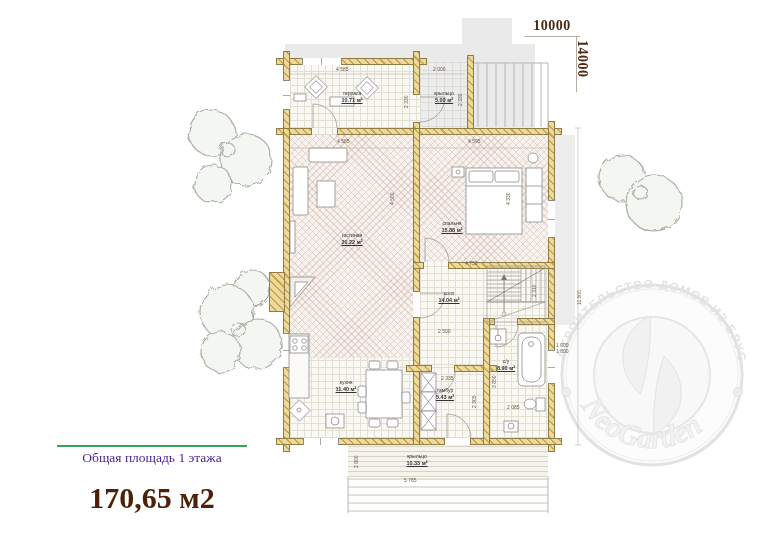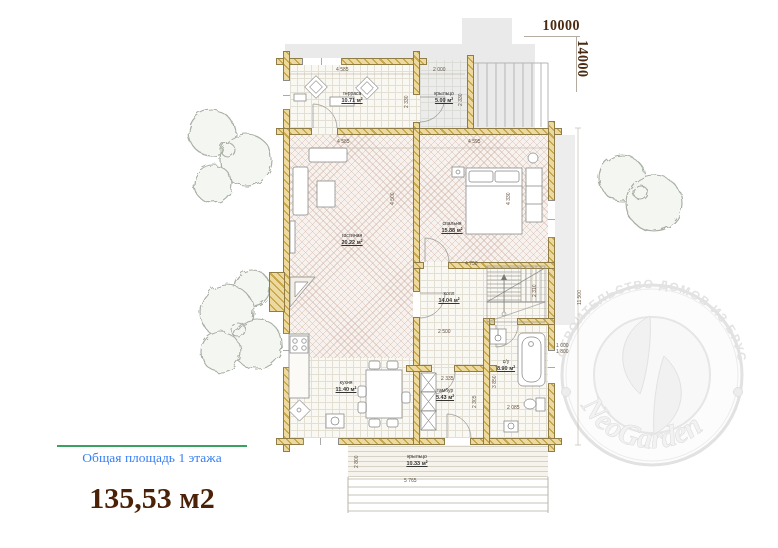--- a/index.html
+++ b/index.html
@@ -33,21 +33,21 @@
   .room-label .area{font-weight:700;font-size:5.5px;text-decoration:underline;}
   .dim{position:absolute;font-size:5px;color:#6b5b4b;white-space:nowrap;line-height:1;}
   .dim.v{transform:rotate(-90deg);transform-origin:0 0;}
   
   .site-dim{position:absolute;font-family:"Liberation Serif",serif;font-weight:bold;
             font-size:14px;color:#4a2a12;letter-spacing:.5px;}
   .site-line{position:absolute;background:#b4aca0;}
   
   #sum-line{position:absolute;left:57px;top:445px;width:190px;height:2px;background:#3aa25e;}
   .sum-text{position:absolute;left:32px;width:240px;text-align:center;
-            font-family:"Liberation Serif",serif;font-size:13.5px;color:#3b82f6;}
+            font-family:"Liberation Serif",serif;font-size:13.5px;color:#4c1d95;}
   #sum-total{position:absolute;left:32px;top:481px;width:240px;text-align:center;
              font-family:"Liberation Serif",serif;font-weight:bold;font-size:30px;color:#4b2208;}
   svg.layer{position:absolute;left:0;top:0;pointer-events:none;}
 </style>
 </head>
 <body>
 
 <div id="page">
 
   <div class="gray" style="left:285px;top:44px;width:250px;height:92px"></div>
@@ -303,22 +303,22 @@
   <span class="dim" style="left:441px;top:376px">2 335</span>
   <span class="dim v" style="left:472px;top:408px">2 305</span>
   <span class="dim v" style="left:492px;top:388px">3 850</span>
   <span class="dim" style="left:507px;top:405px">2 085</span>
   <span class="dim v" style="left:354px;top:468px">2 800</span>
   <span class="dim" style="left:404px;top:478px">5 765</span>
   <span class="dim v" style="left:577px;top:305px">11 500</span>
   <span class="dim" style="left:556px;top:343px">1 000</span>
   <span class="dim" style="left:556px;top:349px">1 800</span>
 
-  <div class="site-dim" style="left:524px;top:18px;width:56px;text-align:right">10000</div>
+  <div class="site-dim" style="left:524px;top:18px;width:56px;text-align:center">10000</div>
   <div class="site-line" style="left:524px;top:36px;width:56px;height:1px"></div>
   <div class="site-dim" style="left:590px;top:40px;transform:rotate(90deg);transform-origin:0 0">14000</div>
   <div class="site-line" style="left:576px;top:36px;width:1px;height:56px"></div>
 
   <div id="sum-line"></div>
   <div class="sum-text" style="top:450px">Общая площадь 1 этажа</div>
-  <div id="sum-total">135,53 м2</div>
+  <div id="sum-total">170,65 м2</div>
 
 </div>
 
 </body></html>

